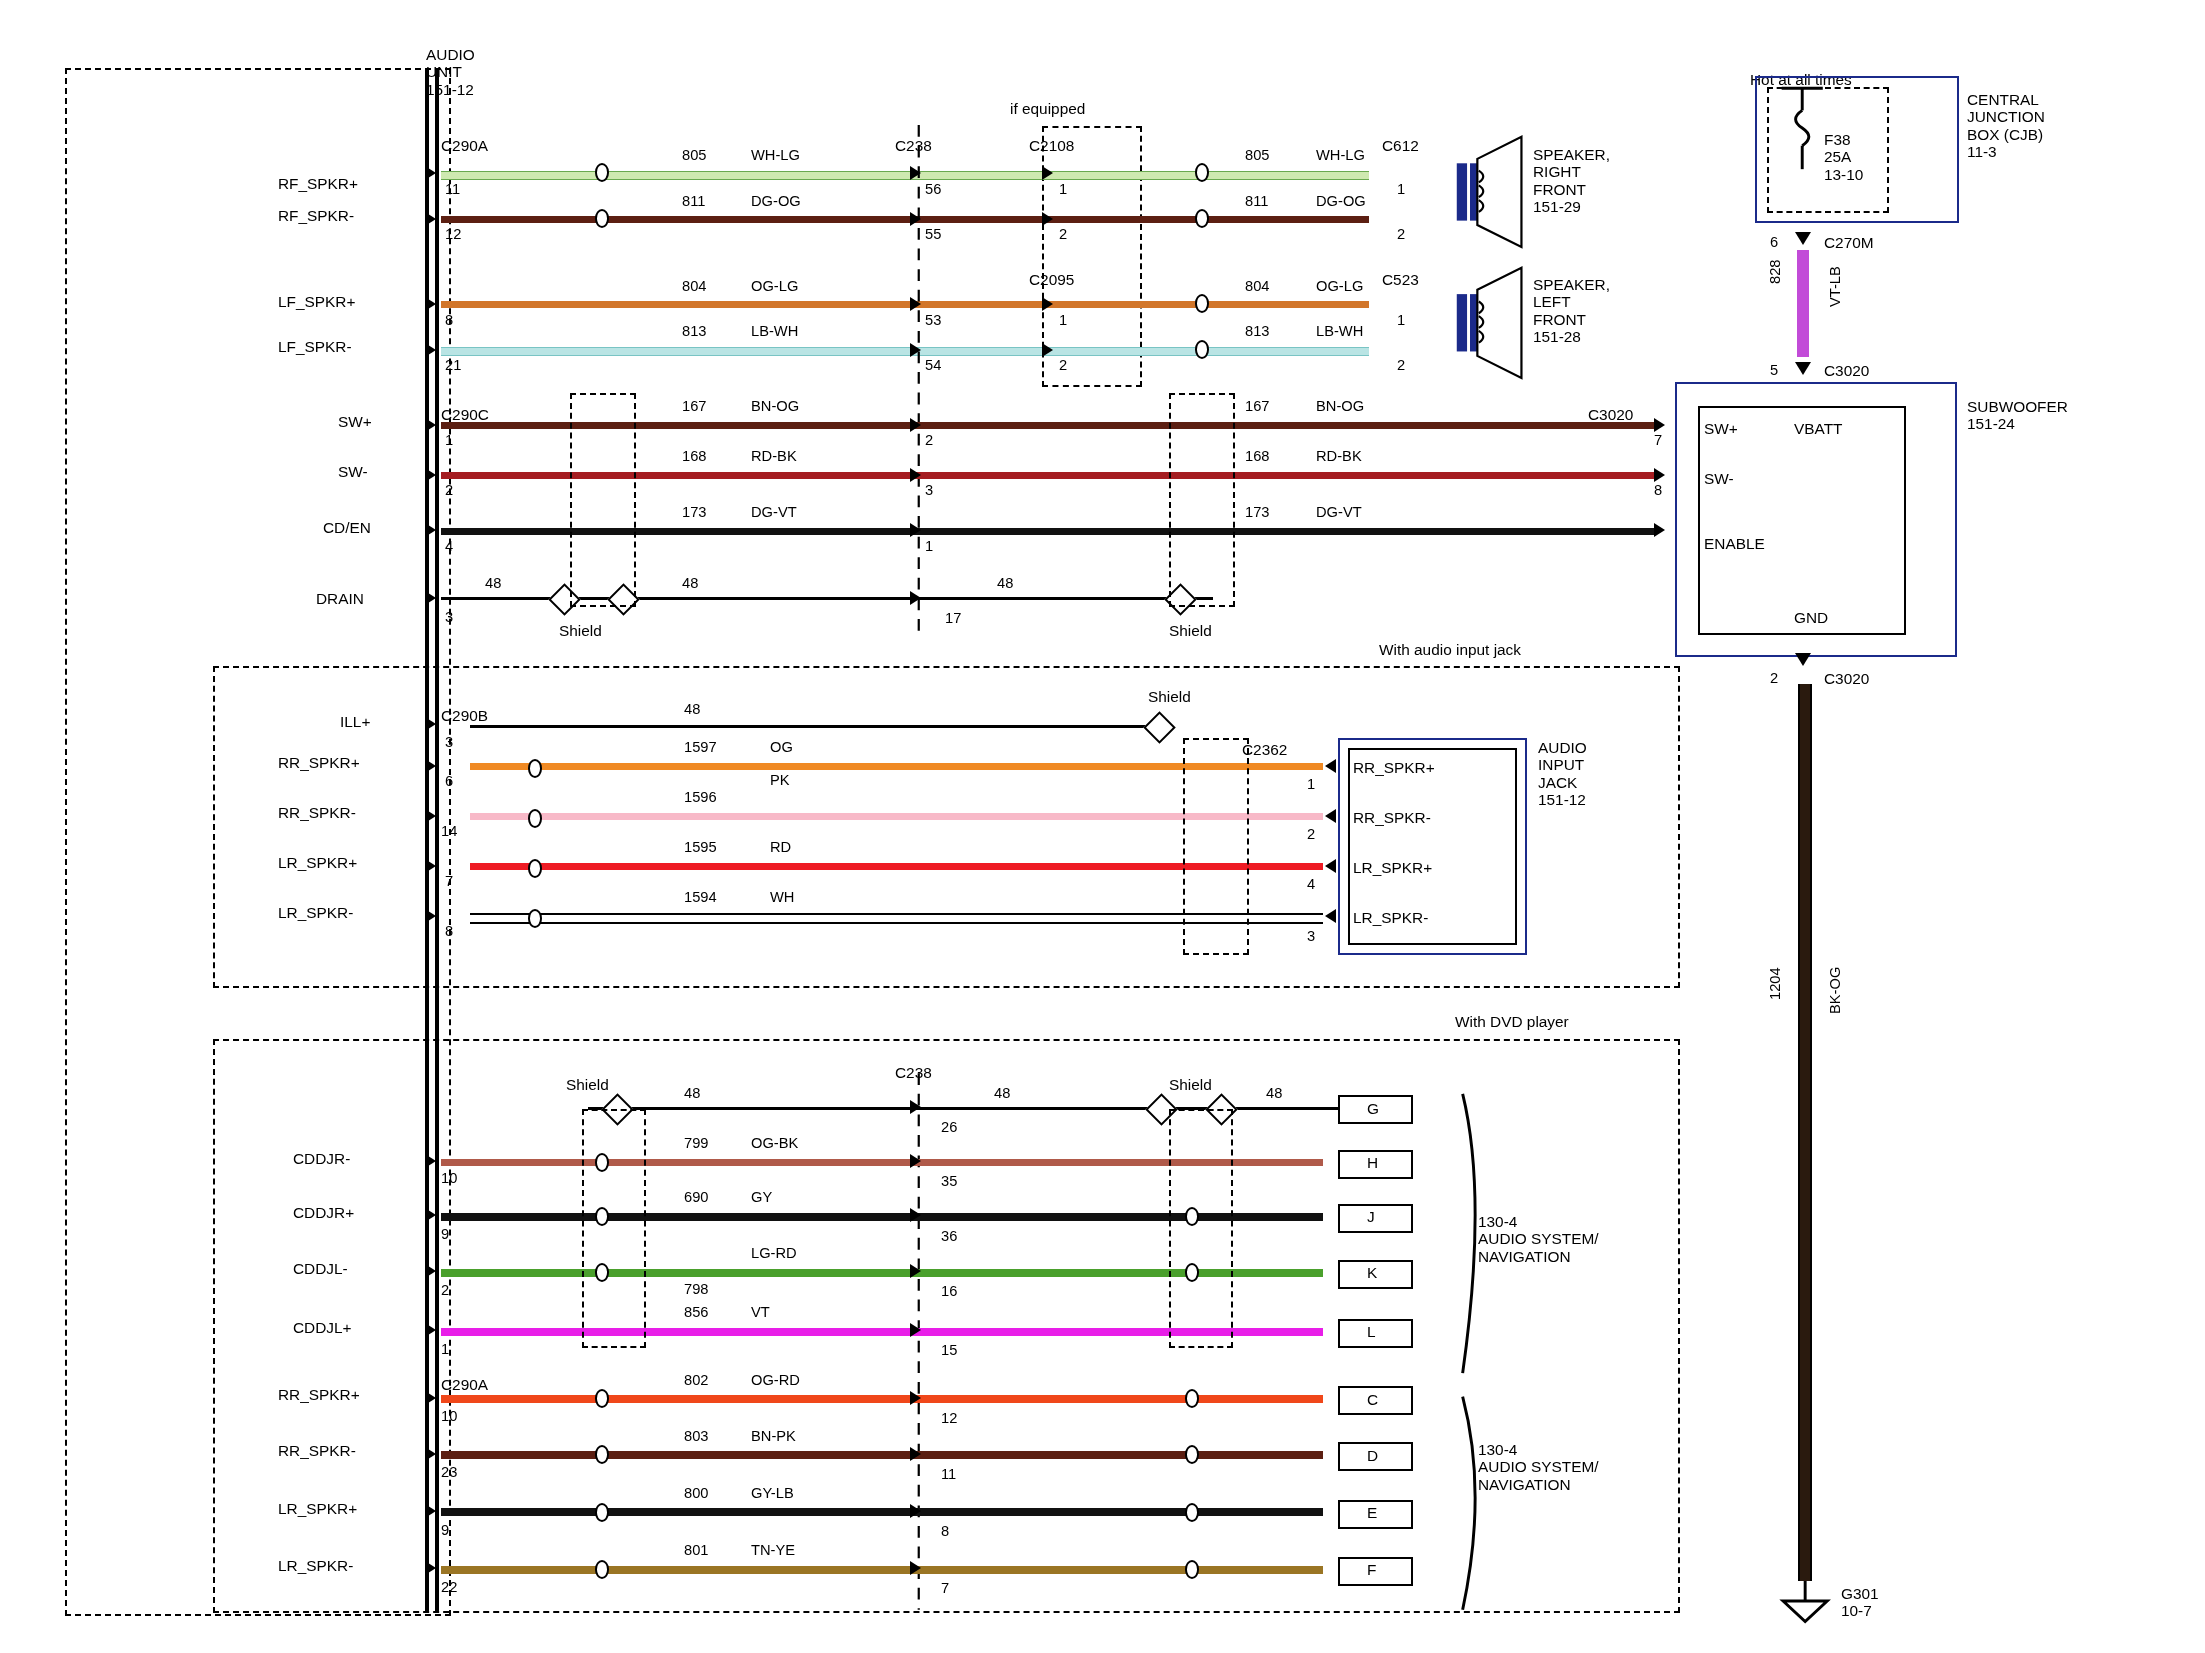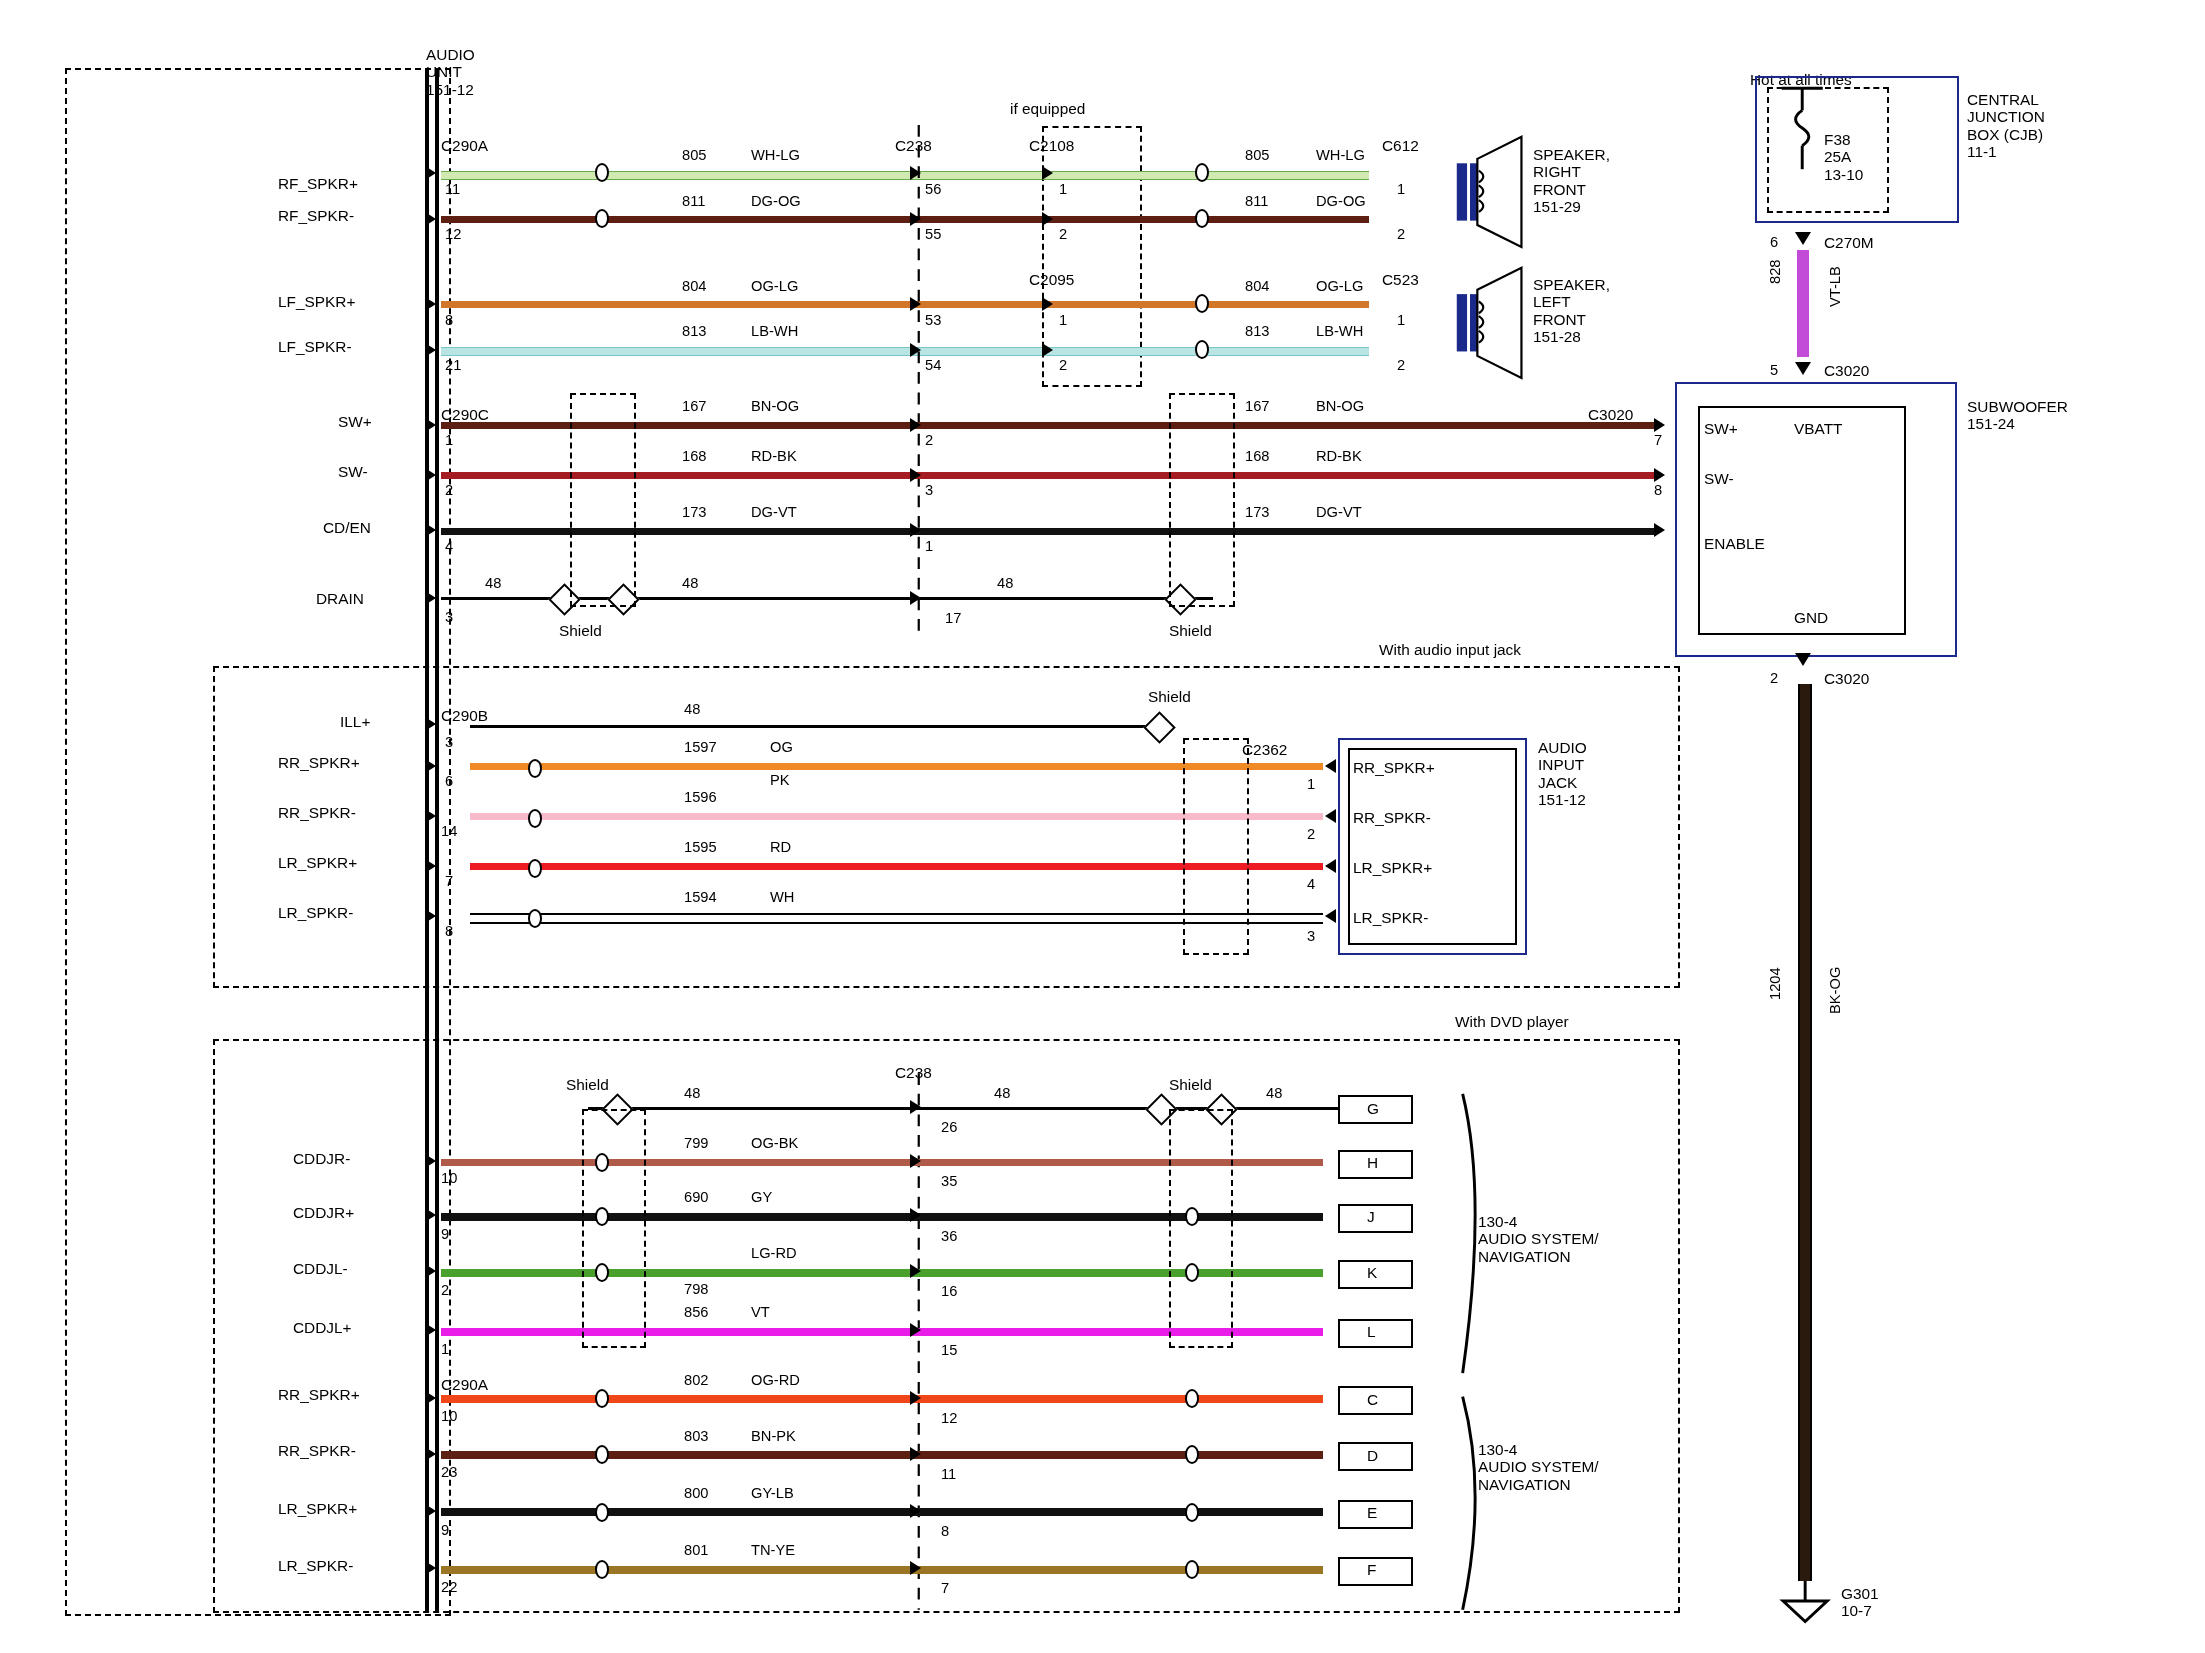--- a/index.html
+++ b/index.html
@@ -216,21 +216,21 @@
   <div class="lbl" style="left:1704px;top:470px;">SW-</div>
   <div class="lbl" style="left:1704px;top:535px;">ENABLE</div>
   <div class="lbl" style="left:1794px;top:609px;">GND</div>
 
   <div class="lbl" style="left:1750px;top:43px;margin-top:28px;">Hot at all times</div>
   <div class="bluebox" style="left:1755px;top:76px;width:200px;height:143px;"></div>
   <div class="dash" style="left:1767px;top:87px;width:118px;height:122px;"></div>
   <div class="lbl" style="left:1967px;top:91px;">CENTRAL
 JUNCTION
 BOX (CJB)
-11-1</div>
+11-3</div>
   <div class="lbl" style="left:1824px;top:131px;">F38
 25A
 13-10</div>
   <div class="num" style="left:1770px;top:234px;">6</div>
   <div class="lbl" style="left:1824px;top:234px;">C270M</div>
   <div class="wire" style="left:1797px;top:250px;width:11.8px;height:107px;background:#c24bd8;"></div>
   <div class="num" style="left:1767px;top:284px;transform:rotate(-90deg);transform-origin:left top;">828</div>
   <div class="num" style="left:1827px;top:307px;transform:rotate(-90deg);transform-origin:left top;">VT-LB</div>
   <div class="num" style="left:1770px;top:362px;">5</div>
   <div class="lbl" style="left:1824px;top:362px;">C3020</div>

